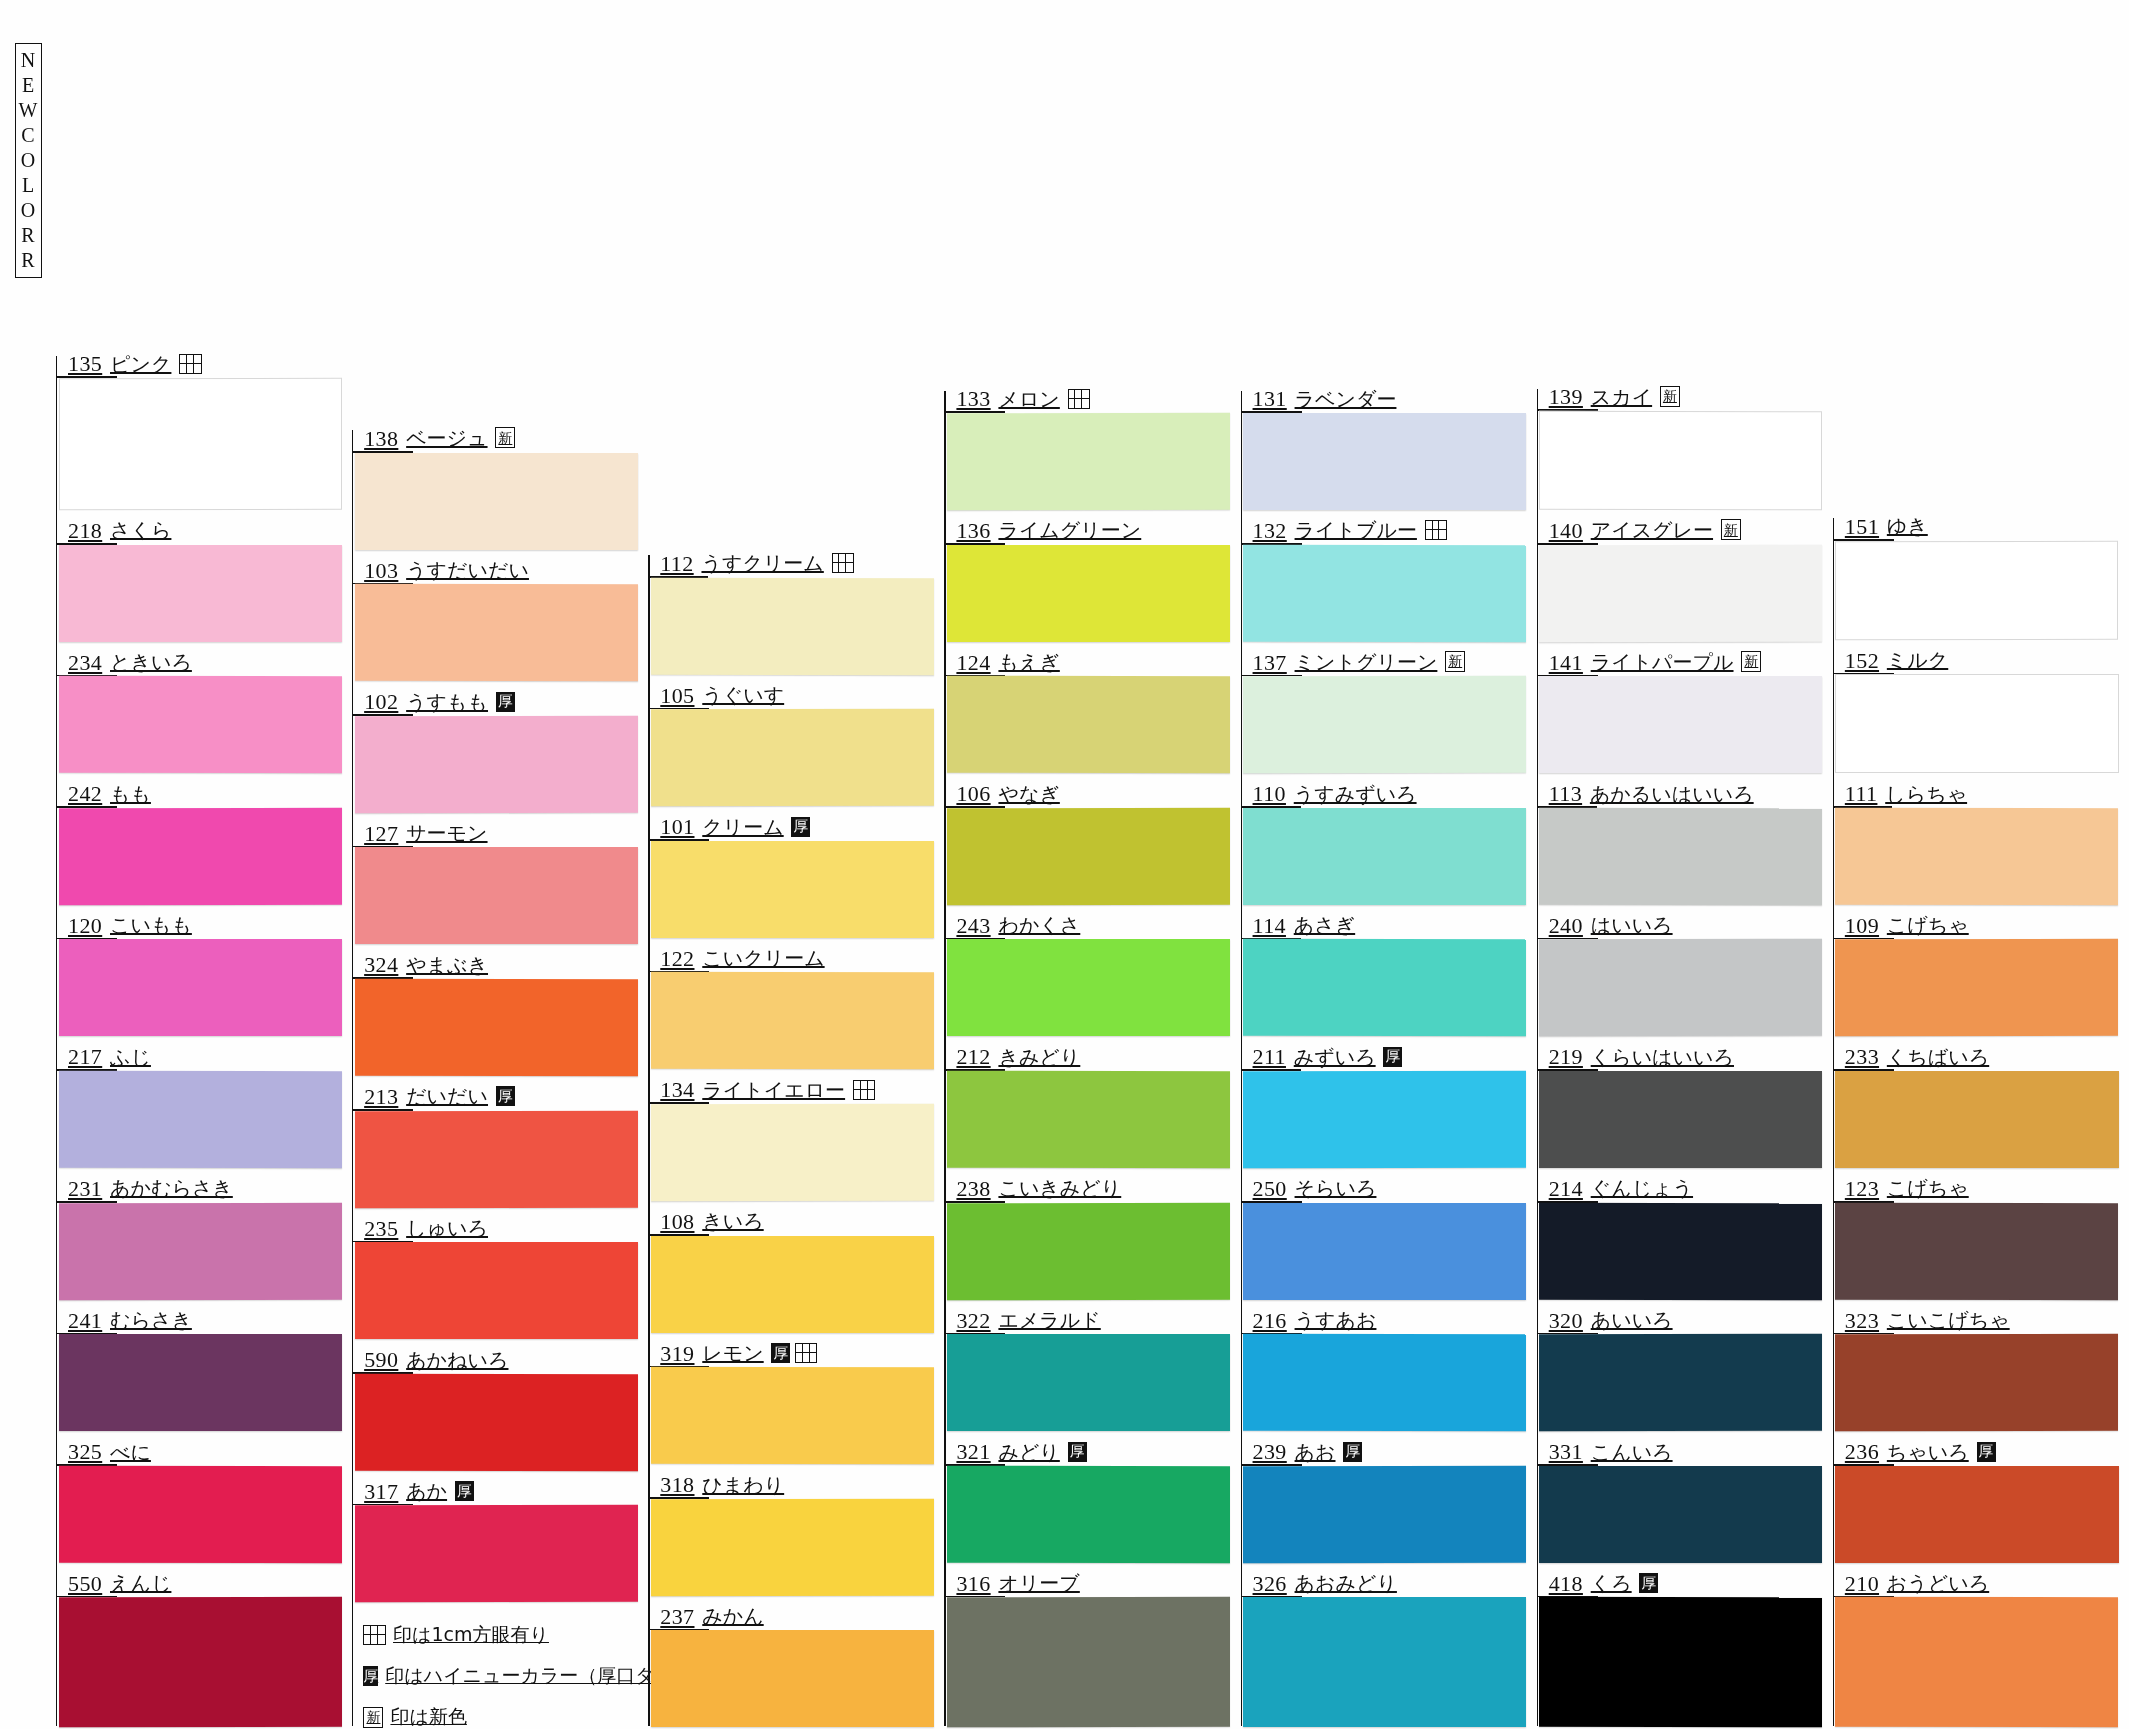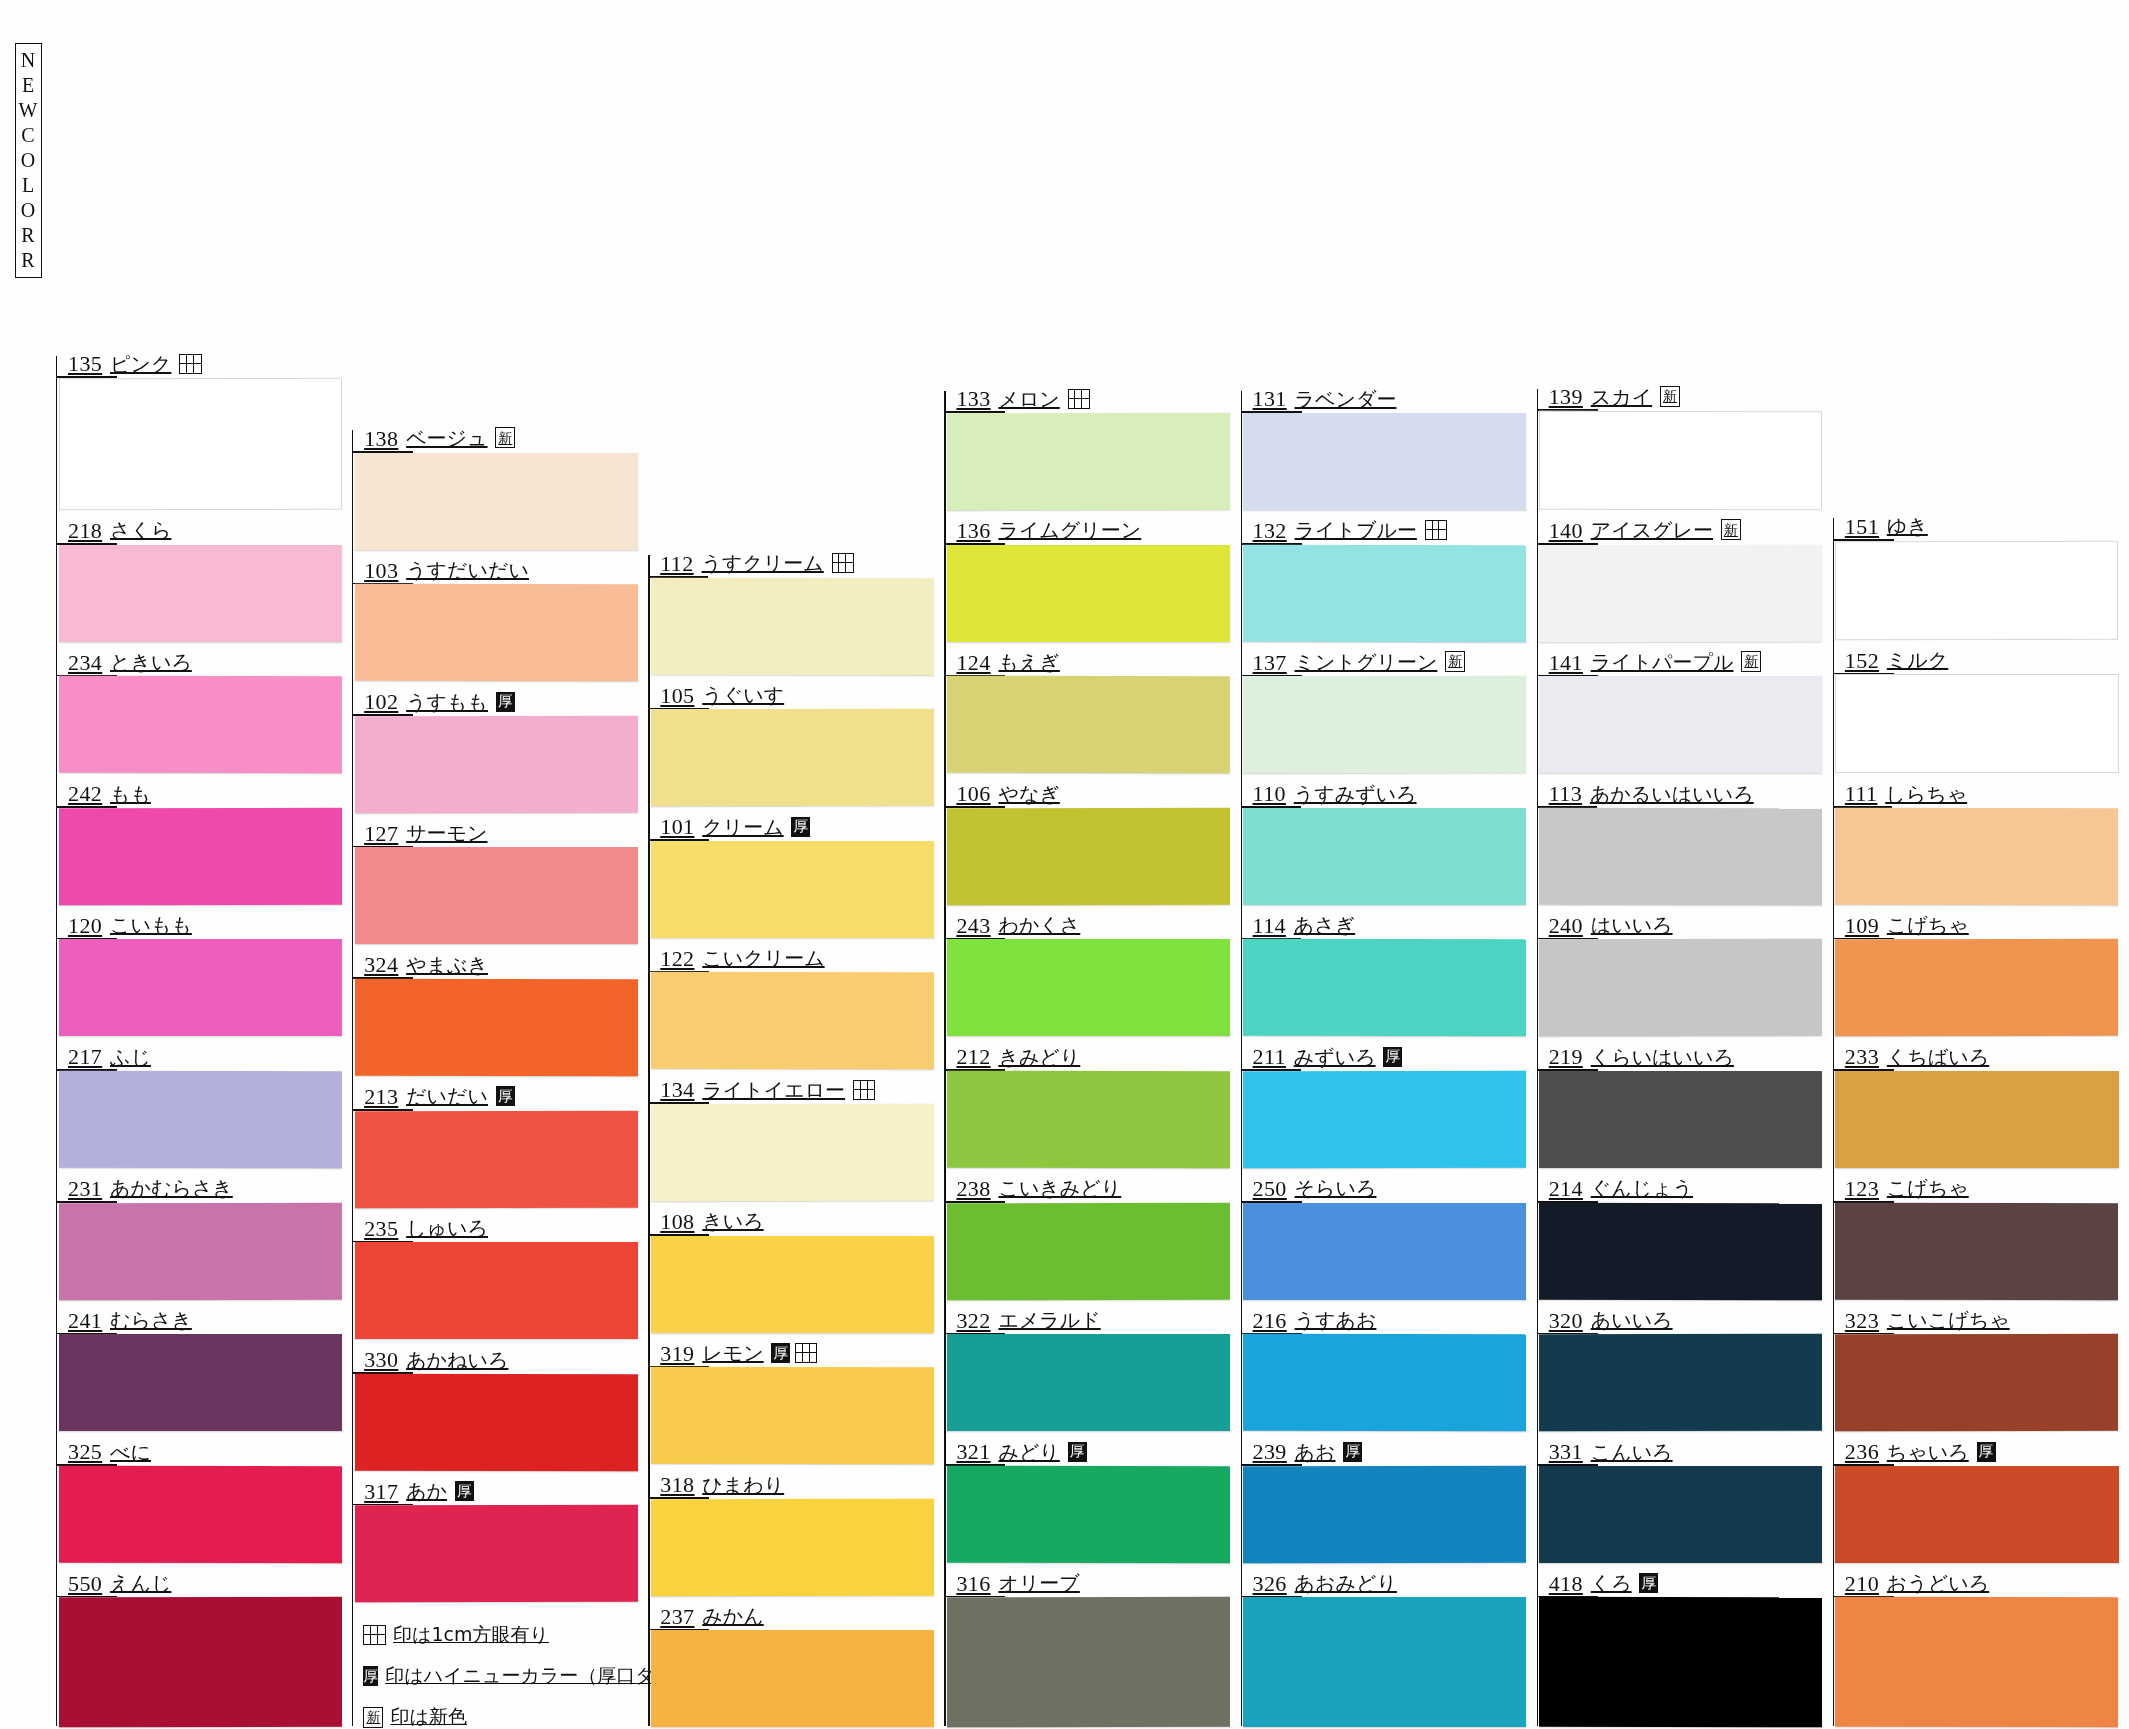--- a/index.html
+++ b/index.html
@@ -317,21 +317,21 @@
         </div>
         <div class="swatch">
           <div class="caption">
             <span class="code">235</span>
             <span class="cname">しゅいろ</span>
           </div>
           <div class="chip" style="background: rgb(238, 69, 54); transform: skewY(0deg);"></div>
         </div>
         <div class="swatch">
           <div class="caption">
-            <span class="code">330</span>
+            <span class="code">590</span>
             <span class="cname">あかねいろ</span>
           </div>
           <div class="chip" style="background: rgb(220, 34, 35); transform: skewY(0.12deg);"></div>
         </div>
         <div class="swatch">
           <div class="caption">
             <span class="code">317</span>
             <span class="cname">あか</span>
             <span class="badges">
               <span class="mk-atsu">厚</span>

